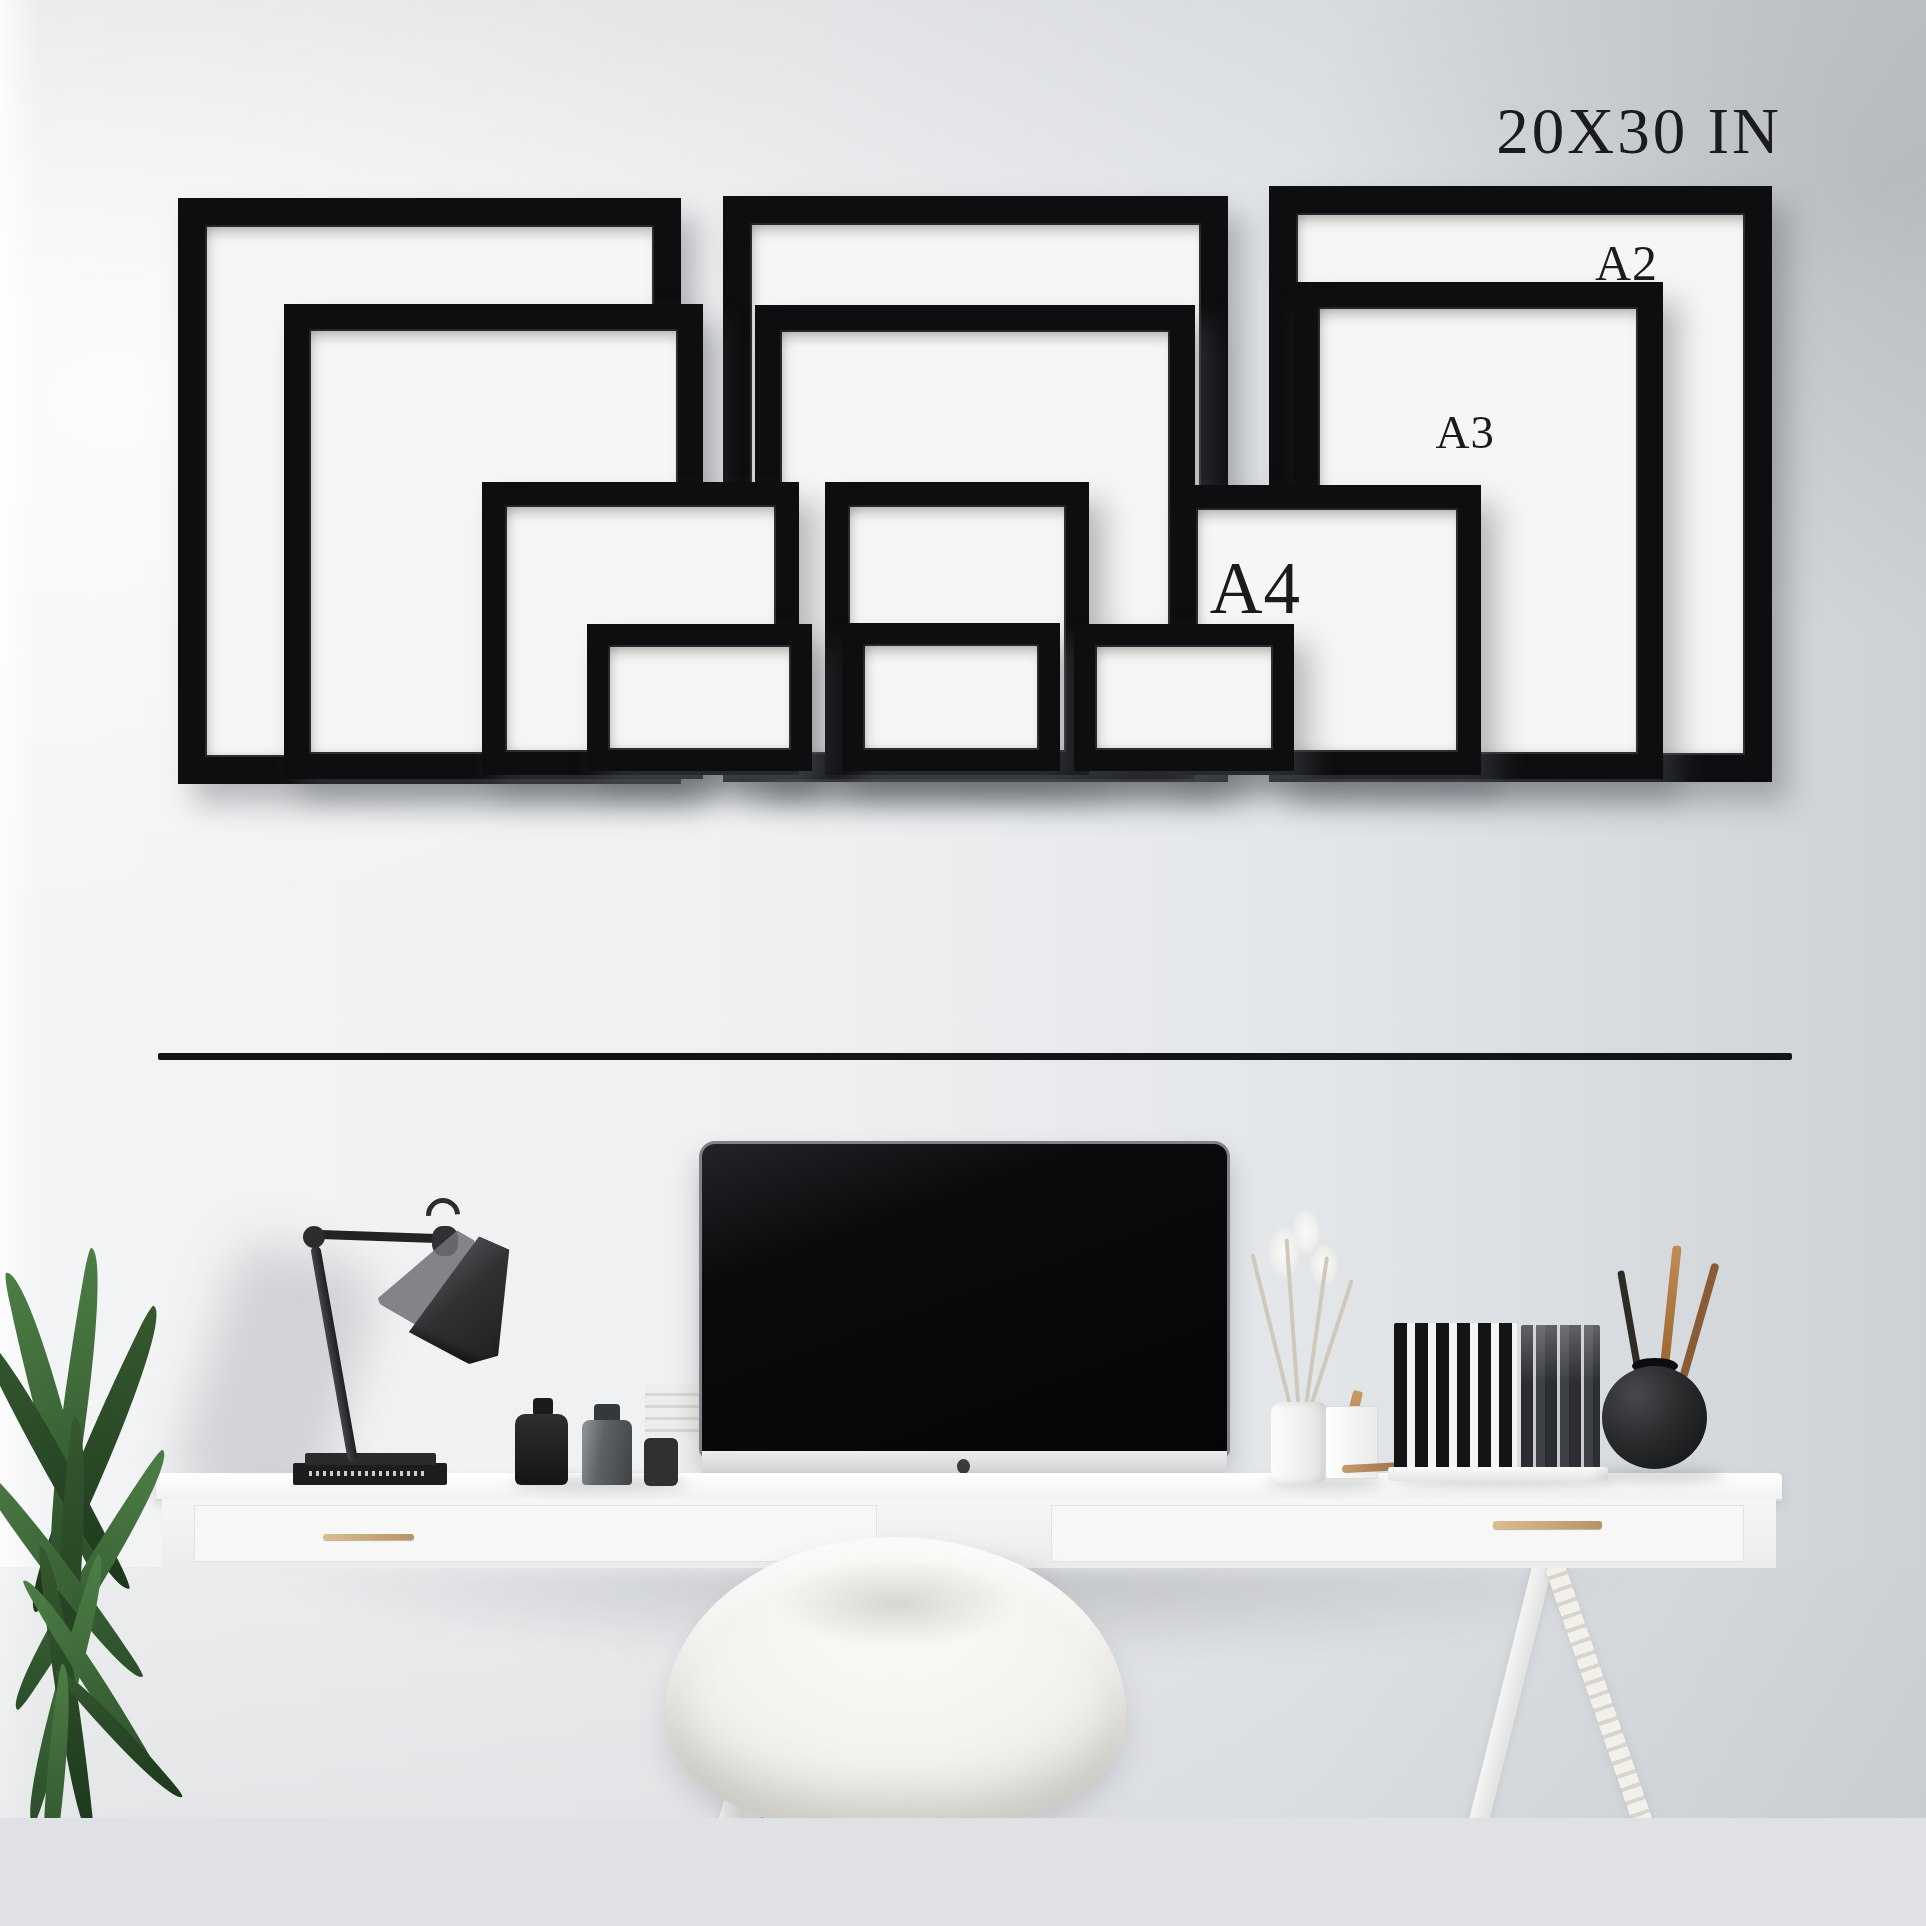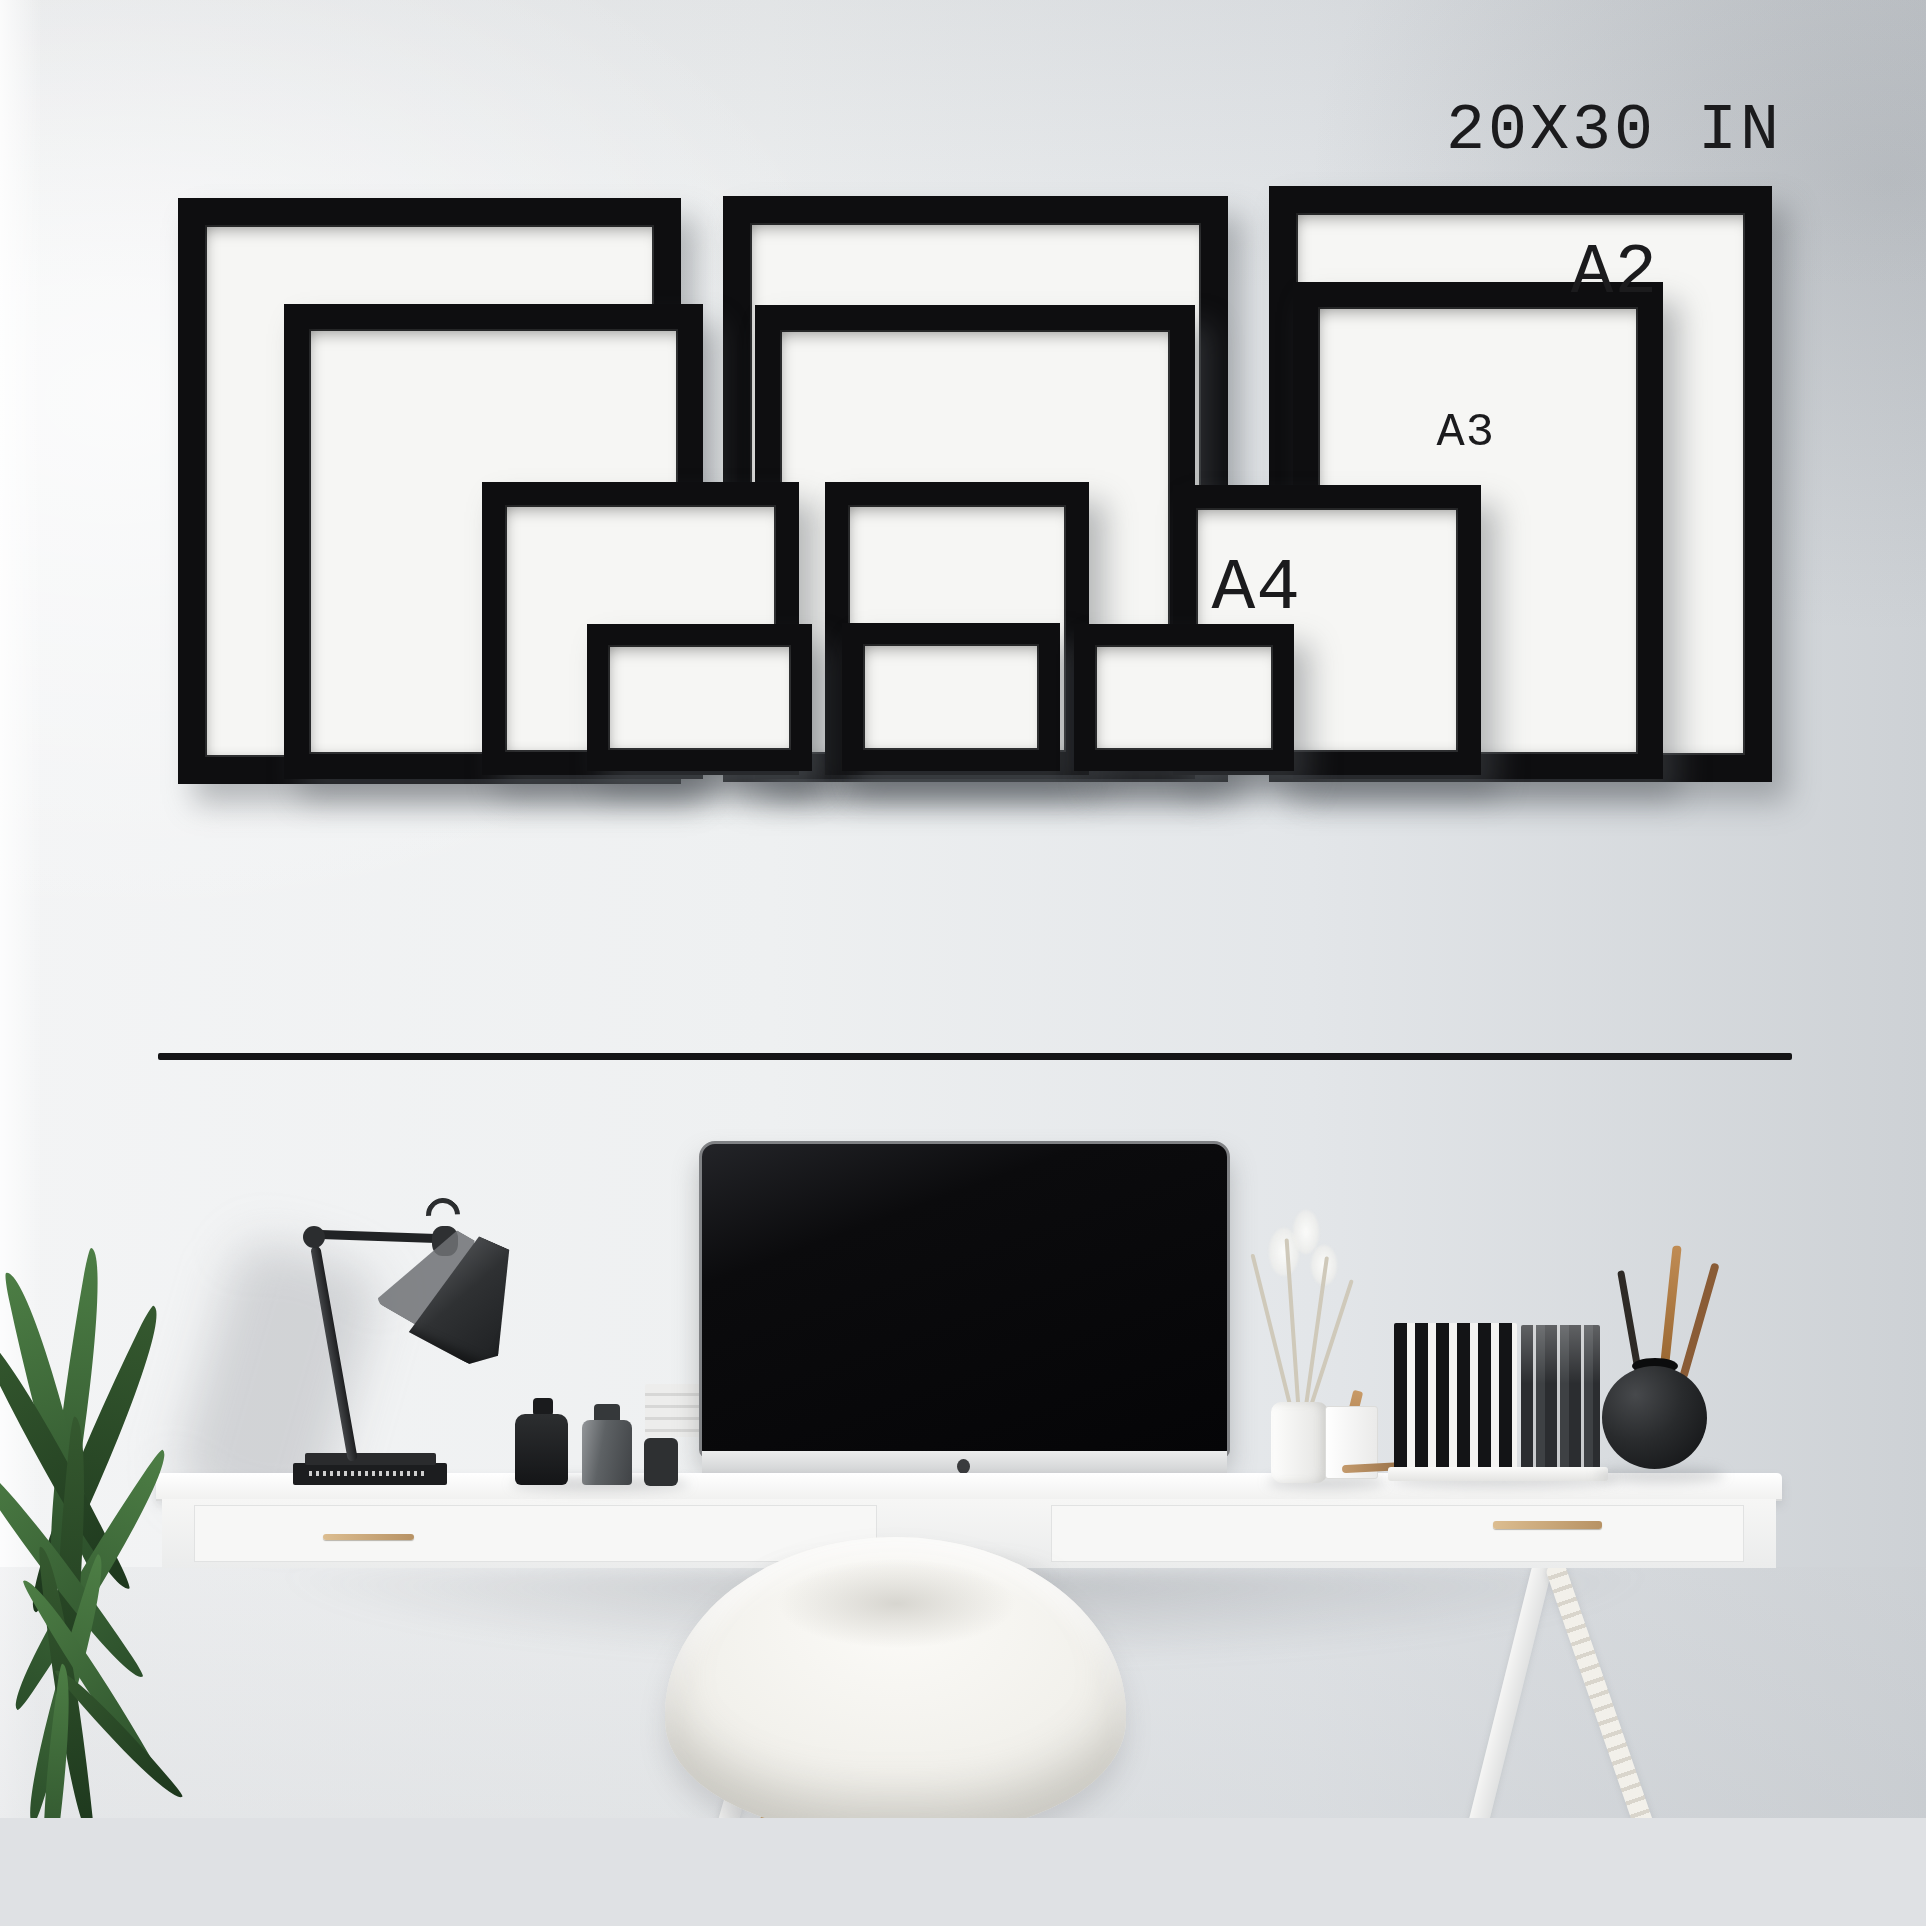--- a/index.html
+++ b/index.html
@@ -1,18 +1,18 @@
 <!DOCTYPE html>
 <html><head>
 <meta charset="utf-8">
 <style>
   html,body{margin:0;padding:0;background:#dfe1e4;}
   .stage{
     position:relative;width:1927px;height:1818px;overflow:hidden;
-    font-family:Liberation Mono, monospace;
+    font-family:Liberation Serif, serif;
     background:
       radial-gradient(1287px 891px at 6% 22%, rgba(255,255,255,.65), rgba(255,255,255,0) 60%),
       linear-gradient(180deg, rgba(120,125,131,.10) 0%, rgba(120,125,131,0) 16%),
       radial-gradient(891px 693px at 98% 10%, rgba(110,115,122,.22), rgba(110,115,122,0) 65%),
       linear-gradient(90deg,#f3f4f5 0%, #eef0f1 40%, #e3e6e9 68%, #cdd1d5 100%);
   }
   .abs{position:absolute;}
   
   .frame{
     position:absolute;box-sizing:border-box;background:#f6f6f4;
@@ -132,21 +132,21 @@
       <div class="frame" style="left: 842px; top: 623px; width: 218px; height: 148px; border-width: 21px;">
         <div class="mat"></div>
       </div>
       <div class="frame" style="left: 1074px; top: 624px; width: 220px; height: 147px; border-width: 21px;">
         <div class="mat"></div>
       </div>
     </div>
 
   <div id="size-labels">
       <div class="size-label" style="right: 145px; top: 99px; font-size: 65px; letter-spacing: 3px;">20X30 IN</div>
-      <div class="size-label" style="right: 269px; top: 238px; font-size: 71px; letter-spacing: 1px;">A2</div>
+      <div class="size-label" style="right: 269px; top: 238px; font-size: 50px; letter-spacing: 1px;">A2</div>
       <div class="size-label" style="right: 432px; top: 409px; font-size: 47px; letter-spacing: 1px;">A3</div>
       <div class="size-label" style="right: 626px; top: 552px; font-size: 73px; letter-spacing: 1px;">A4</div>
     </div>
 
   <div class="measure-line" id="measure-line" style="left: 158px; top: 1053px; width: 1634px; height: 7px;"></div>
 
   <div class="abs desk-wall-shadow"></div>
   <div class="abs lamp-wall-shadow"></div>
 
   <div class="leg" style="left:792px;top:1564px;height:376px;transform:rotate(16deg);"></div>

